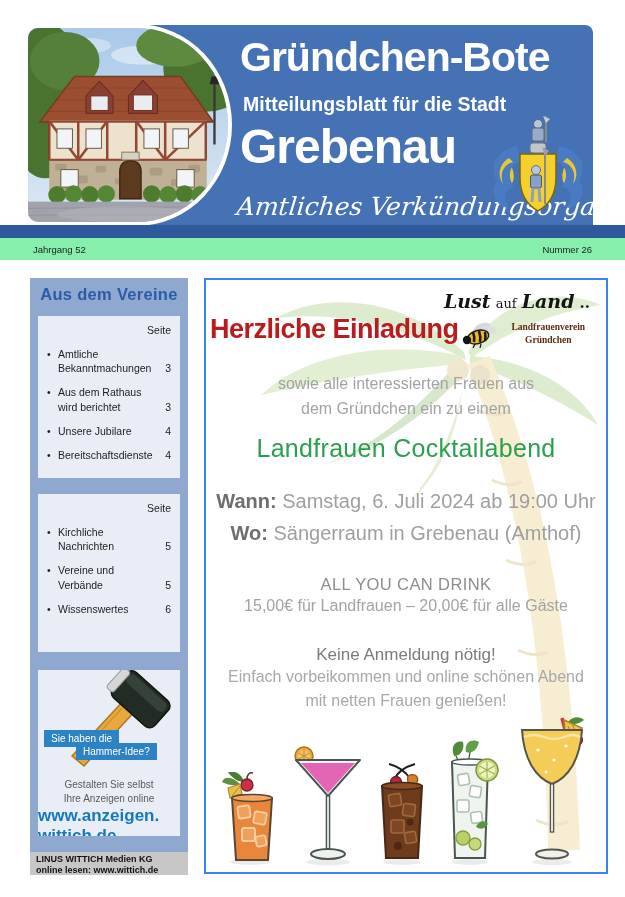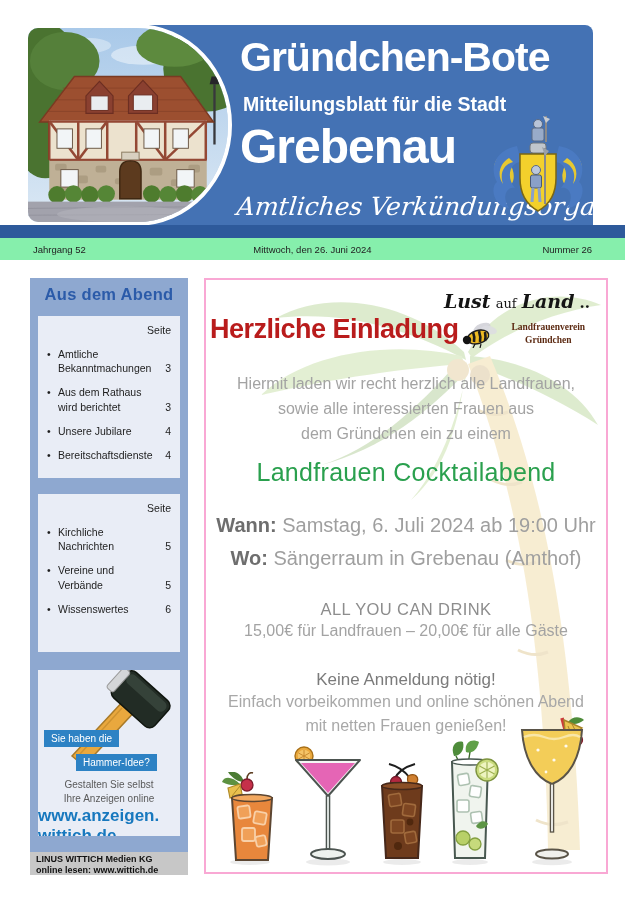--- a/index.html
+++ b/index.html
@@ -33,31 +33,31 @@
   .box1{margin-top:12px;height:162px;}
   .box2{margin-top:16px;height:158px;}
   .seite{text-align:right;margin-bottom:11px;}
   .toc-row{display:flex;margin-bottom:10px;line-height:1.35;}
   .toc-bullet{width:11px;flex:none;align-self:flex-start;}
   .toc-label{flex:1;}
   .toc-page{width:11px;flex:none;text-align:right;align-self:flex-end;}
   .sb-ad{position:relative;background:#e9edf6;margin:18px 8px 0;height:166px;overflow:hidden;}
   .ad-badge{position:absolute;background:#2d82c4;color:#fff;font-size:10px;padding:3px 7px;white-space:nowrap;}
   .badge1{left:6px;top:60px;}
-  .badge2{left:38px;top:84px;}
+  .badge2{left:38px;top:73px;}
   .ad-lines{position:absolute;left:0;right:0;top:108px;text-align:center;font-size:10px;color:#5a5a5a;line-height:1.4;}
   .ad-url{position:absolute;left:0;right:0;top:136px;text-align:left;font-size:17px;font-weight:800;
           color:#1778be;line-height:1.2;cursor:pointer;}
   .sb-footer{position:absolute;left:30px;top:852px;width:158px;height:23px;background:#c7c7c7;
              font-size:9px;font-weight:700;color:#111;line-height:1.25;padding:2px 0 0 6px;box-sizing:border-box;}
   .sb-footer .url{cursor:pointer;}
 
   
   .main-box{position:absolute;left:204px;top:278px;width:404px;height:596px;background:#fff;
-            border:2px solid #f9a8d4;box-sizing:border-box;overflow:hidden;}
+            border:2px solid #3b82f6;box-sizing:border-box;overflow:hidden;}
   .palm{position:absolute;left:0;top:10px;z-index:0;opacity:.26;}
   .logo-line{position:absolute;top:10px;right:16px;z-index:1;color:#141414;
              font-family:"DejaVu Serif",serif;white-space:nowrap;}
   .logo-script{font-size:19px;font-style:italic;font-weight:700;}
   .logo-plain{font-size:13px;}
   .logo-dots{font-size:15px;font-weight:700;}
   .head-row{position:absolute;top:30px;left:4px;right:8px;display:flex;align-items:center;z-index:1;}
   .inv-heading{font-size:27px;font-weight:800;color:#b91c1c;letter-spacing:-.5px;white-space:nowrap;}
   .bee{flex:none;margin:10px 0 0 2px;}
   .org{flex:1;text-align:center;font-family:"Liberation Serif",serif;font-weight:700;
@@ -175,26 +175,25 @@
     <circle cx="49" cy="56" r="4.5" fill="#bcc8dc" stroke="#5a6a84"></circle>
     <rect x="43.5" y="61" width="11" height="13" rx="2" fill="#8aa0c8" stroke="#4a5a74"></rect>
     <line x1="46" y1="74" x2="45" y2="88" stroke="#8aa0c8" stroke-width="3"></line>
     <line x1="52" y1="74" x2="53" y2="88" stroke="#8aa0c8" stroke-width="3"></line>
   </svg>
 
   <div class="mast-dark-strip"></div>
 
   <div class="issue-bar">
     <span>Jahrgang 52</span>
-    <span class="mid">Mittwoch, den 26. Juni 2024</span>
     <span>Nummer 26</span>
   </div>
 
   <div class="sidebar">
-    <div class="sb-title">Aus dem Abend</div>
+    <div class="sb-title">Aus dem Vereine</div>
 
     <div class="toc-box box1">
       <div class="seite">Seite</div>
       <div class="toc-row">
         <span class="toc-bullet">•</span>
         <span class="toc-label">Amtliche Bekanntmachungen</span>
         <span class="toc-page">3</span>
       </div>
       <div class="toc-row">
         <span class="toc-bullet">•</span>
@@ -300,21 +299,20 @@
         <line x1="14" y1="24" x2="12" y2="28" stroke="#141414" stroke-width="1.2"></line>
         <line x1="20" y1="24" x2="19" y2="28" stroke="#141414" stroke-width="1.2"></line>
       </svg>
       <span class="org">
         <span style="display:block">Landfrauenverein</span>
         <span style="display:block">Gründchen</span>
       </span>
     </div>
 
     <div class="inv-content">
-      <div class="intro">Hiermit laden wir recht herzlich alle Landfrauen,</div>
       <div class="intro">sowie alle interessierten Frauen aus</div>
       <div class="intro">dem Gründchen ein zu einem</div>
       <div class="event">Landfrauen Cocktailabend</div>
       <div class="whenwhere">
         <div>
           <span class="ww-label">Wann:</span>
           <span>Samstag, 6. Juli 2024 ab 19:00 Uhr</span>
         </div>
         <div>
           <span class="ww-label">Wo:</span>

